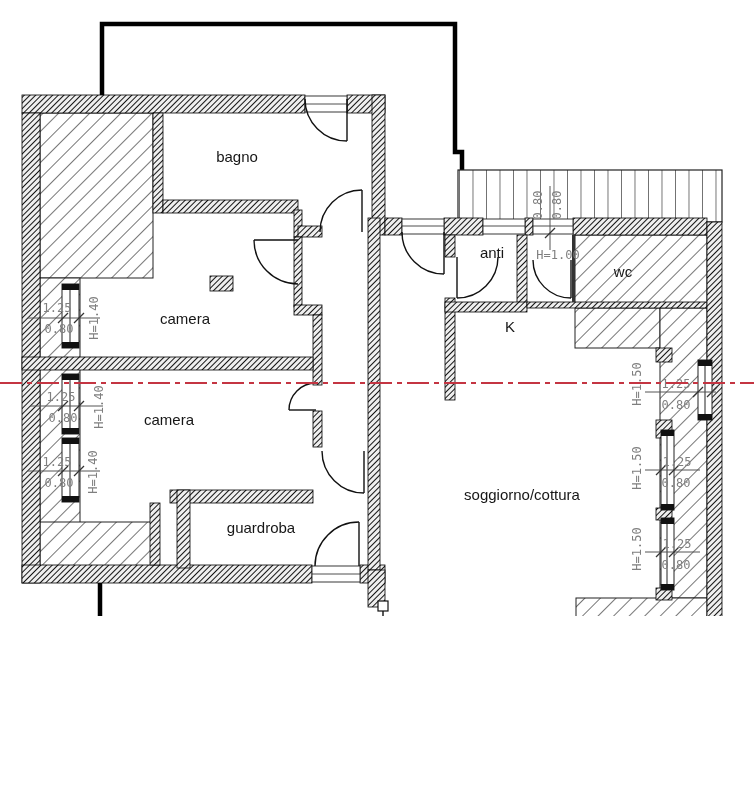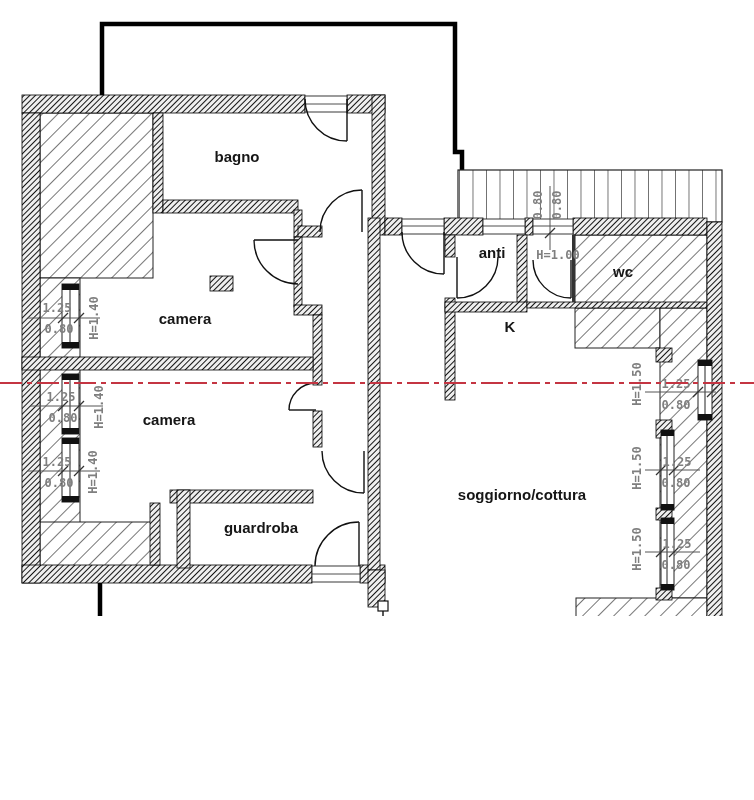--- a/index.html
+++ b/index.html
@@ -1,17 +1,17 @@
 <!DOCTYPE html>
 <html><head>
 <meta charset="utf-8">
 <style>
   html,body{margin:0;padding:0;background:#fff;}
   #stage{position:relative;width:754px;height:616px;background:#eab308;overflow:hidden;
-         font-family:"Liberation Sans", sans-serif;font-weight:bold;}
+         font-family:"Liberation Sans", sans-serif;}
   svg{display:block;}
   text.room{font-family:"Liberation Sans", sans-serif;font-size:15px;fill:#161616;}
   text.dim{font-family:"DejaVu Sans Mono", monospace;font-size:12px;fill:#7f7f7f;}
   .wall{fill:url(#wallHatch);stroke:#000;stroke-width:0.8;}
   .low{fill:url(#lowHatch);stroke:#222;stroke-width:1;}
   .door{fill:none;stroke:#111;stroke-width:1.4;}
   .sill{fill:#fff;stroke:#222;stroke-width:0.9;}
   .winbox{fill:#fff;stroke:#222;stroke-width:1;}
   .wincap{fill:#111;stroke:none;}
   .dimline{stroke:#555;stroke-width:1;fill:none;}

